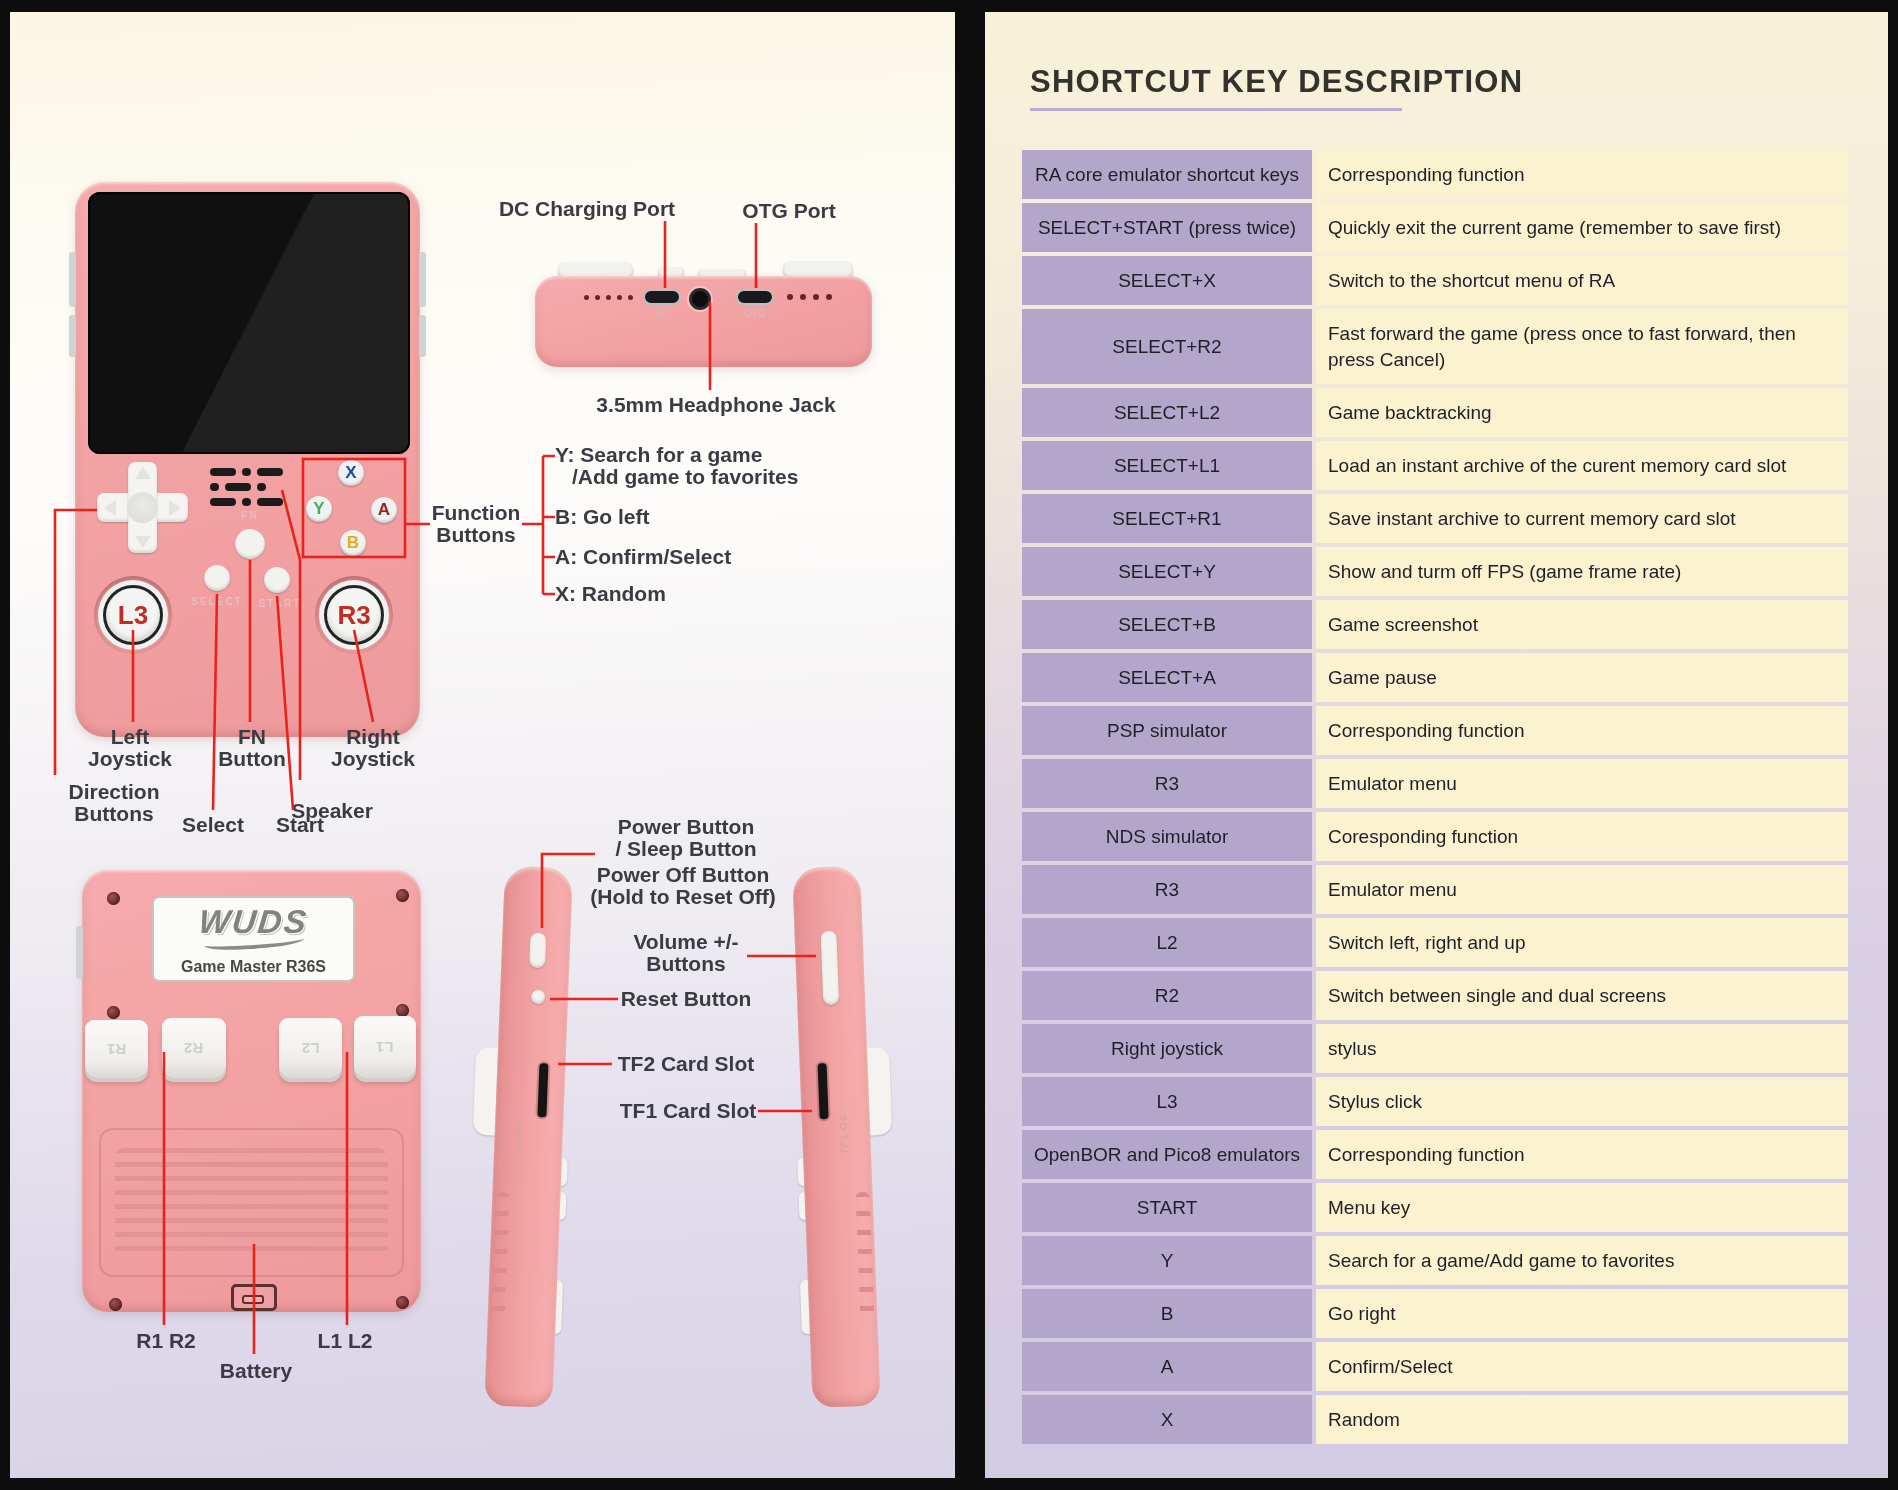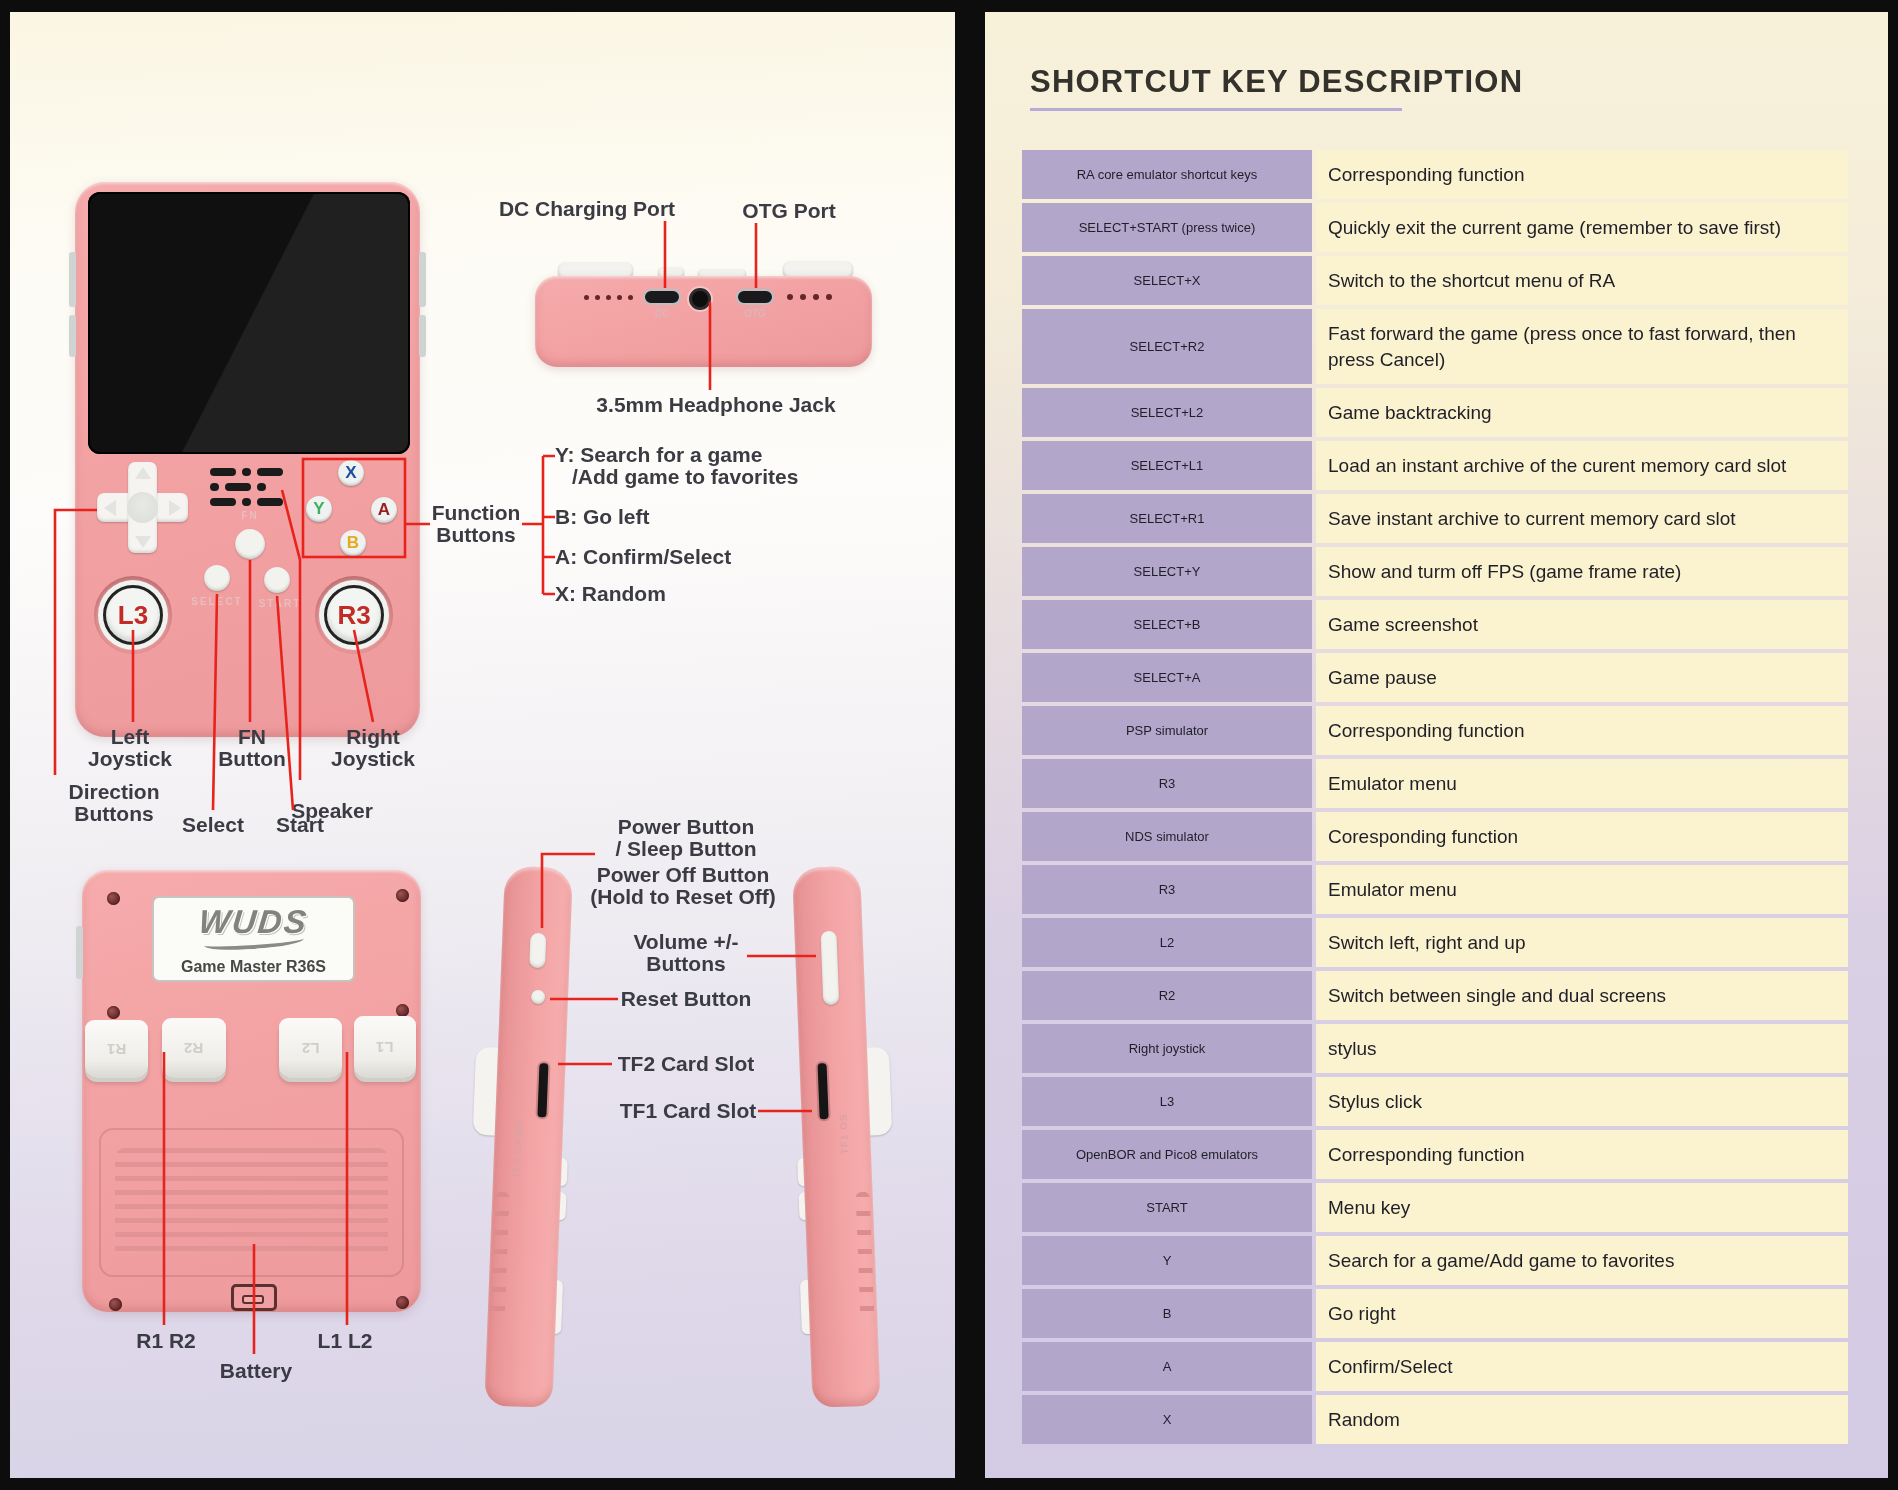--- a/index.html
+++ b/index.html
@@ -56,21 +56,21 @@
   .port{position:absolute;background:#1a1a1c;border:2px solid #b9bfc3;border-radius:8px;}
   .dot{position:absolute;border-radius:50%;background:#632727;}
   svg.overlay{position:absolute;left:0;top:0;z-index:50;pointer-events:none;}
   
   .rp-title{position:absolute;left:45px;top:52px;font-size:31px;font-weight:bold;letter-spacing:1.2px;color:#34322c;}
   .rp-underline{position:absolute;left:45px;top:96px;width:372px;height:3px;background:#b7abd7;}
   .tbl{position:absolute;left:37px;top:138px;width:826px;display:flex;flex-direction:column;gap:4px;}
   .trow{display:flex;gap:4px;min-height:49px;}
   .trow.tall{min-height:75px;}
   .kcell{width:290px;flex:0 0 290px;background:#b3a6cb;display:flex;align-items:center;justify-content:center;
-         text-align:center;font-size:13px;color:#1f1f28;padding:2px 6px;}
+         text-align:center;font-size:19px;color:#1f1f28;padding:2px 6px;}
   .vcell{flex:1;background:#fbf2cf;display:flex;align-items:center;font-size:19px;color:#1f1f28;
          padding:4px 14px 4px 12px;line-height:1.35;}
   
   .plate{position:absolute;background:#fbfbf8;border:2px solid #c7c4bf;border-radius:7px;
          display:flex;flex-direction:column;align-items:center;justify-content:center;}
   .wuds{font-size:33px;font-weight:bold;font-style:italic;letter-spacing:2px;color:#82827f;
         transform:skewX(-6deg);text-shadow:1px 1px 0 #fff,2px 2px 0 rgba(90,90,90,.35);}
   .swoosh{width:100px;height:14px;border-bottom:4px solid #8a8a87;border-radius:50%;transform:rotate(-4deg);margin-top:-6px;}
   .model{font-size:16px;font-weight:bold;color:#474747;margin-top:9px;}
   .ridges{position:absolute;border-radius:10px;

